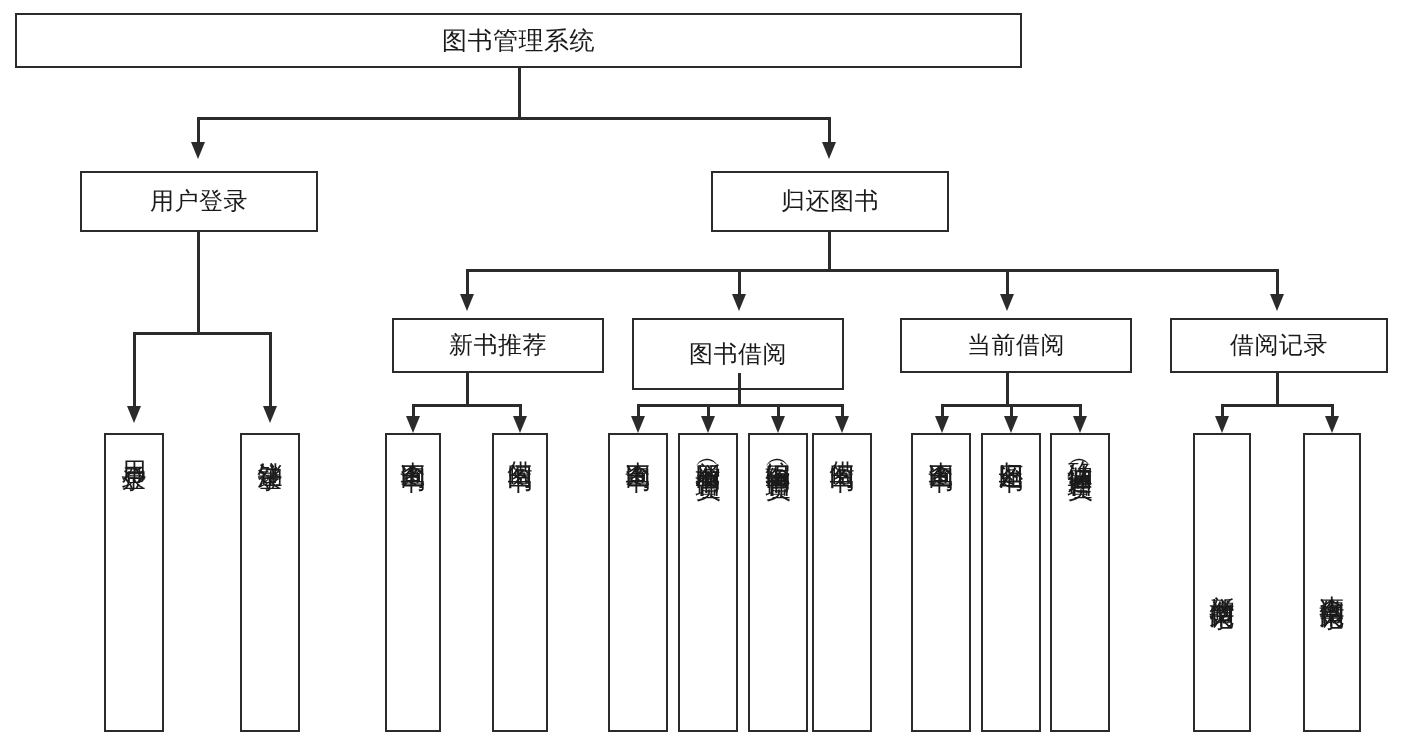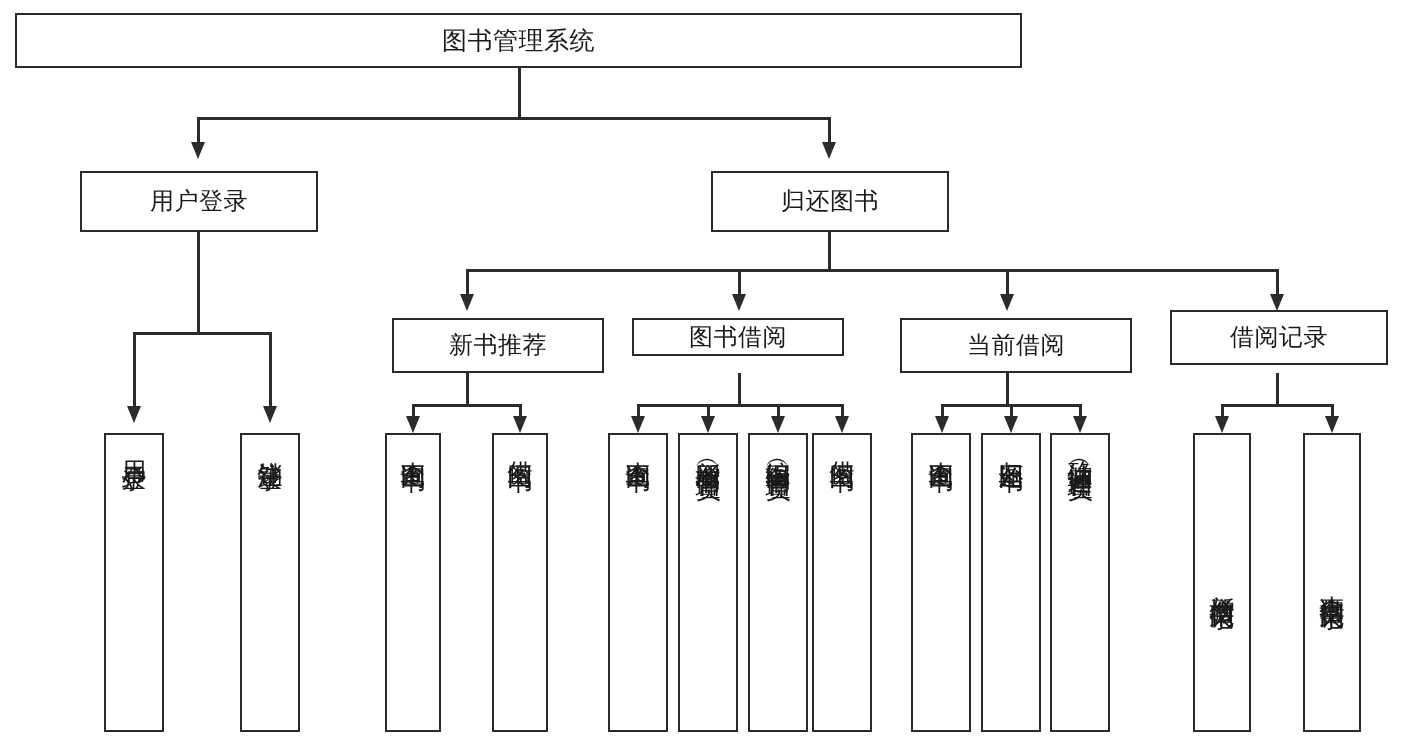--- a/index.html
+++ b/index.html
@@ -126,27 +126,27 @@
   <div class="vline" style="left:738px; top:269px; height:25px;"></div>
   <div class="arrow" style="left:732px; top:294px;"></div>
   <div class="vline" style="left:1006px; top:269px; height:25px;"></div>
   <div class="arrow" style="left:1000px; top:294px;"></div>
   <div class="vline" style="left:1276px; top:269px; height:25px;"></div>
   <div class="arrow" style="left:1270px; top:294px;"></div>
 
   <div class="node horiz" style="left:380px; top:318px; width:212px; height:55px;margin-left:12px;">
     <span class="label">新书推荐</span>
   </div>
-  <div class="node horiz" style="left:632px; top:318px; width:212px; height:38px;">
+  <div class="node horiz" style="left:632px; top:318px; width:212px; height:72px;">
     <span class="label">图书借阅</span>
   </div>
   <div class="node horiz" style="left:900px; top:318px; width:232px; height:55px;">
     <span class="label">当前借阅</span>
   </div>
-  <div class="node horiz" style="left:1170px; top:310px; width:218px; height:55px;">
+  <div class="node horiz" style="left:1170px; top:318px; width:218px; height:55px;">
     <span class="label">借阅记录</span>
   </div>
 
   <div class="vline" style="left:466px; top:373px; height:33px;"></div>
   <div class="hline" style="left:412px; top:404px; width:110px;"></div>
   <div class="vline" style="left:412px; top:404px; height:22px;"></div>
   <div class="arrow" style="left:406px; top:416px;"></div>
   <div class="vline" style="left:519px; top:404px; height:22px;"></div>
   <div class="arrow" style="left:513px; top:416px;"></div>
 

